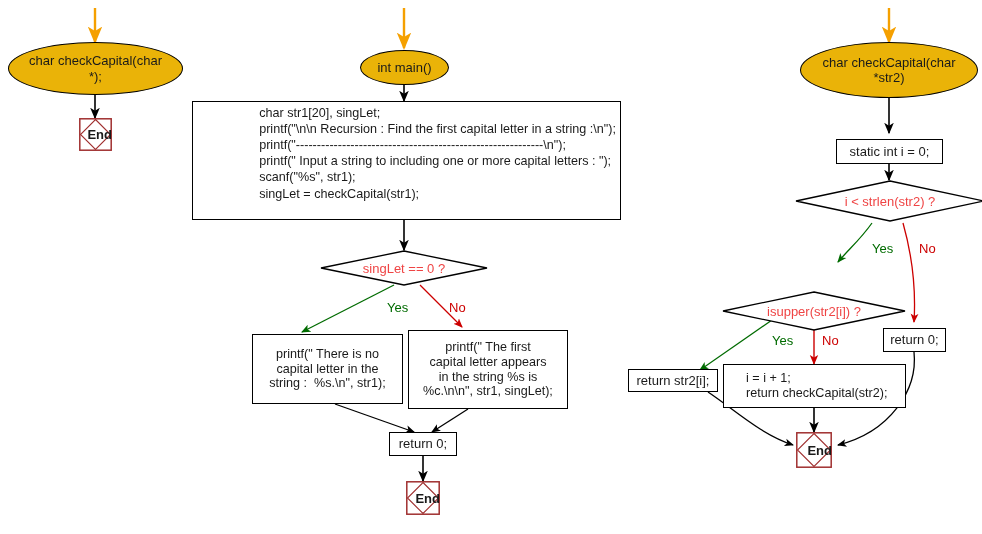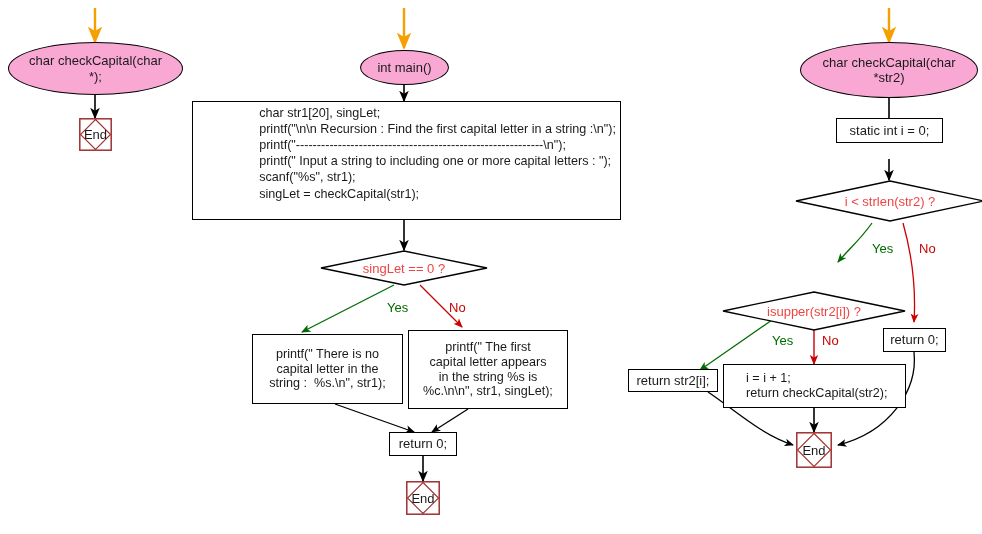--- a/index.html
+++ b/index.html
@@ -30,21 +30,21 @@
     align-items: center;
     justify-content: center;
     text-align: center;
     color: #1a1a1a;
     line-height: 1.18;
     white-space: pre;
   }
   .oval {
     border: 1.4px solid #000000;
     border-radius: 50%;
-    background: #f9a8d4;
+    background: #eab308;
     font-size: 13px;
   }
   .process {
     border: 1.3px solid #000000;
     background: #ffffff;
     font-size: 13px;
   }
   .process.left-align {
     justify-content: flex-start;
     text-align: left;
@@ -75,21 +75,22 @@
   }
   .decision-wrap svg {
     position: absolute;
     left: 0;
     top: 0;
   }
   .terminator {
     position: absolute;
     display: flex;
     align-items: center;
-    justify-content: center;
+    justify-content: flex-end;
+    font-weight: bold;
   }
   .terminator svg {
     position: absolute;
     left: 0;
     top: 0;
   }
   .terminator .tlabel {
     position: relative;
     z-index: 2;
     font-size: 13px;
@@ -213,21 +214,21 @@
       <polygon points="17,1.5 32.5,17 17,32.5 1.5,17" fill="none" stroke="#a03030" stroke-width="1.1"></polygon>
     </svg>
     <span class="tlabel">End</span>
   </div>
 
   <div class="node oval" style="left:800px; top:42px; width:178px; height:56px;">
     <span>char checkCapital(char
 *str2)</span>
   </div>
 
-  <div class="node process" style="left:836px; top:118px; width:107px; height:25px;">
+  <div class="node process" style="left:836px; top:139px; width:107px; height:25px;">
     <span>static int i = 0;</span>
   </div>
 
   <div class="decision-wrap" style="left:795px; top:180px; width:190px; height:42px;">
     <svg width="190" height="42" viewBox="0 0 190 42">
       <polygon points="95,1 189,21 95,41 1,21" fill="#ffffff" stroke="#000000" stroke-width="1.3"></polygon>
     </svg>
     <span class="decision-label">i &lt; strlen(str2) ?</span>
   </div>
 

